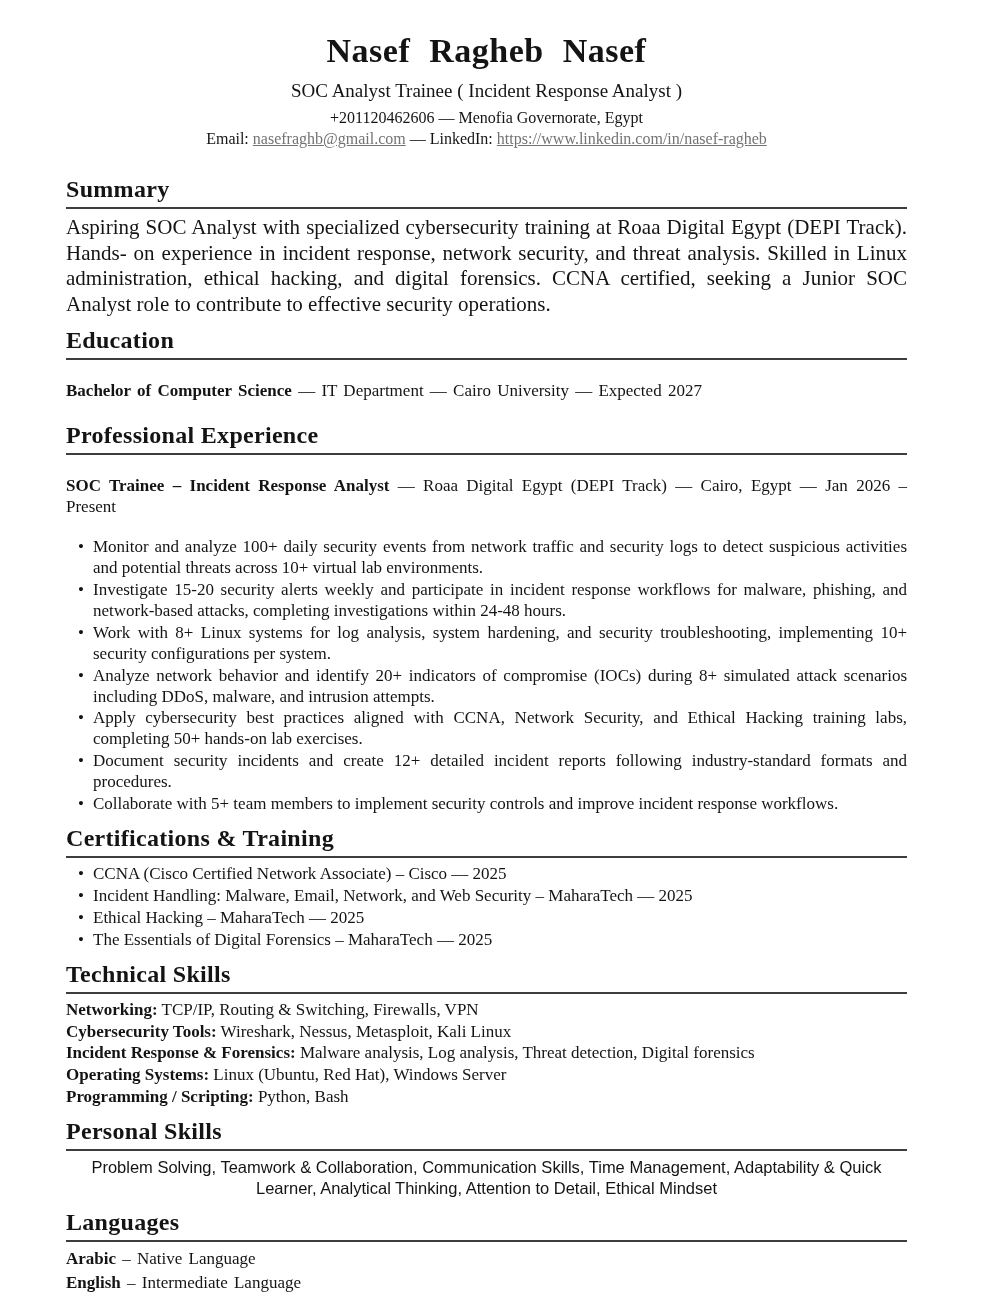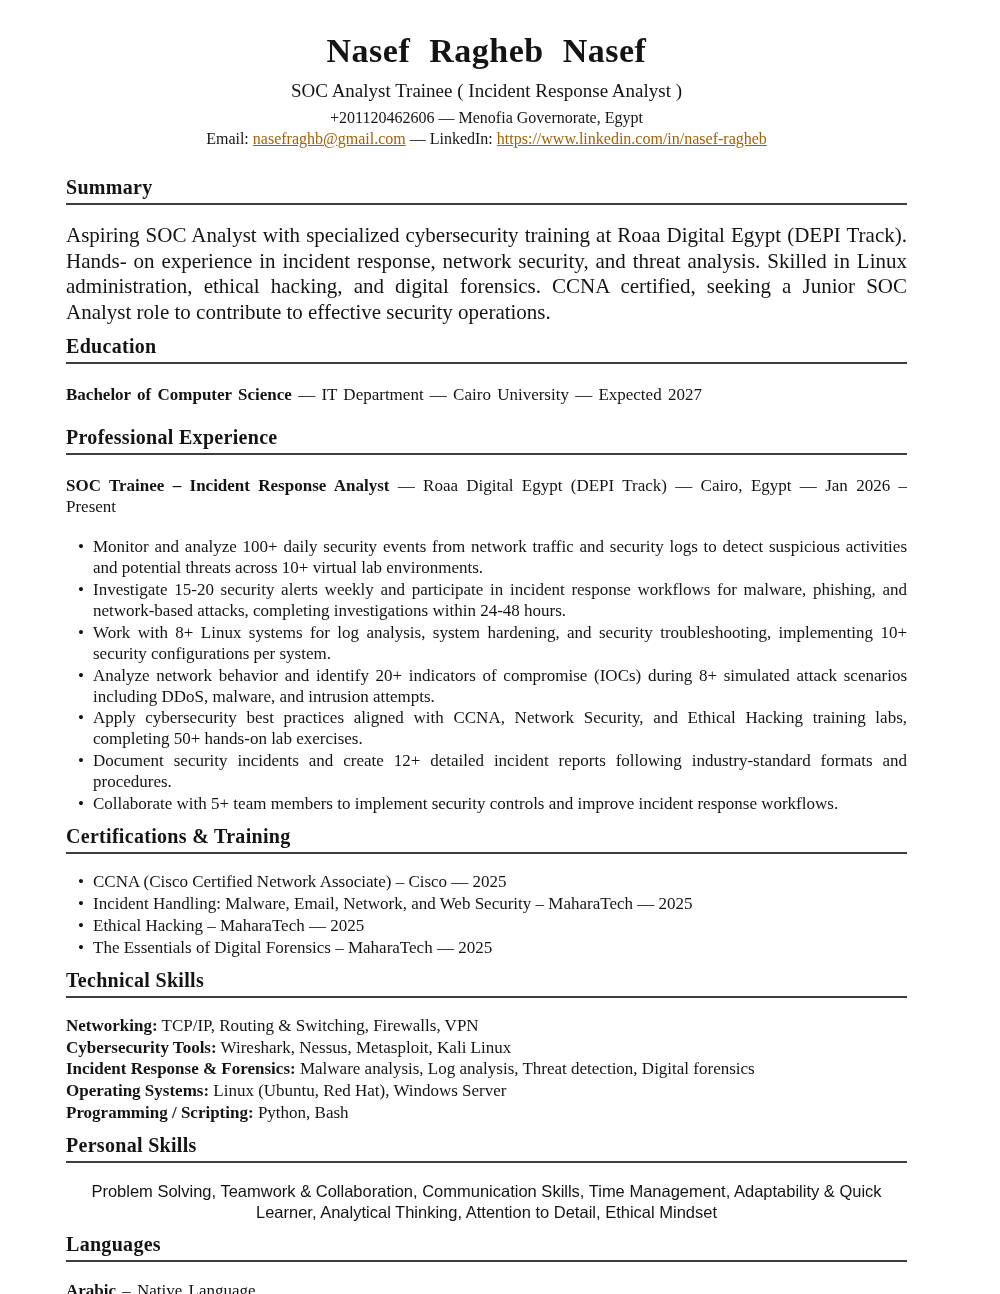--- a/index.html
+++ b/index.html
@@ -34,32 +34,32 @@
   }
   .role {
     font-size: 19px;
     margin: 0 0 7px 0;
   }
   .contact {
     font-size: 16px;
     margin: 1px 0 3px 0;
   }
   .link {
-    color: #a16207;
+    color: #737373;
     text-decoration: underline;
     cursor: pointer;
   }
   
   .section-heading {
-    font-size: 20px;
+    font-size: 24px;
     font-weight: bold;
     letter-spacing: 0.3px;
     border-bottom: 2px solid #3d3d3d;
     padding-bottom: 4px;
-    margin: 10px 0 18px 0;
+    margin: 10px 0 6px 0;
   }
   .body-text {
     font-size: 21px;
     line-height: 1.22;
     text-align: justify;
     margin: 4px 0 6px 0;
   }
   .line-item {
     font-size: 17px;
     line-height: 1.25;

